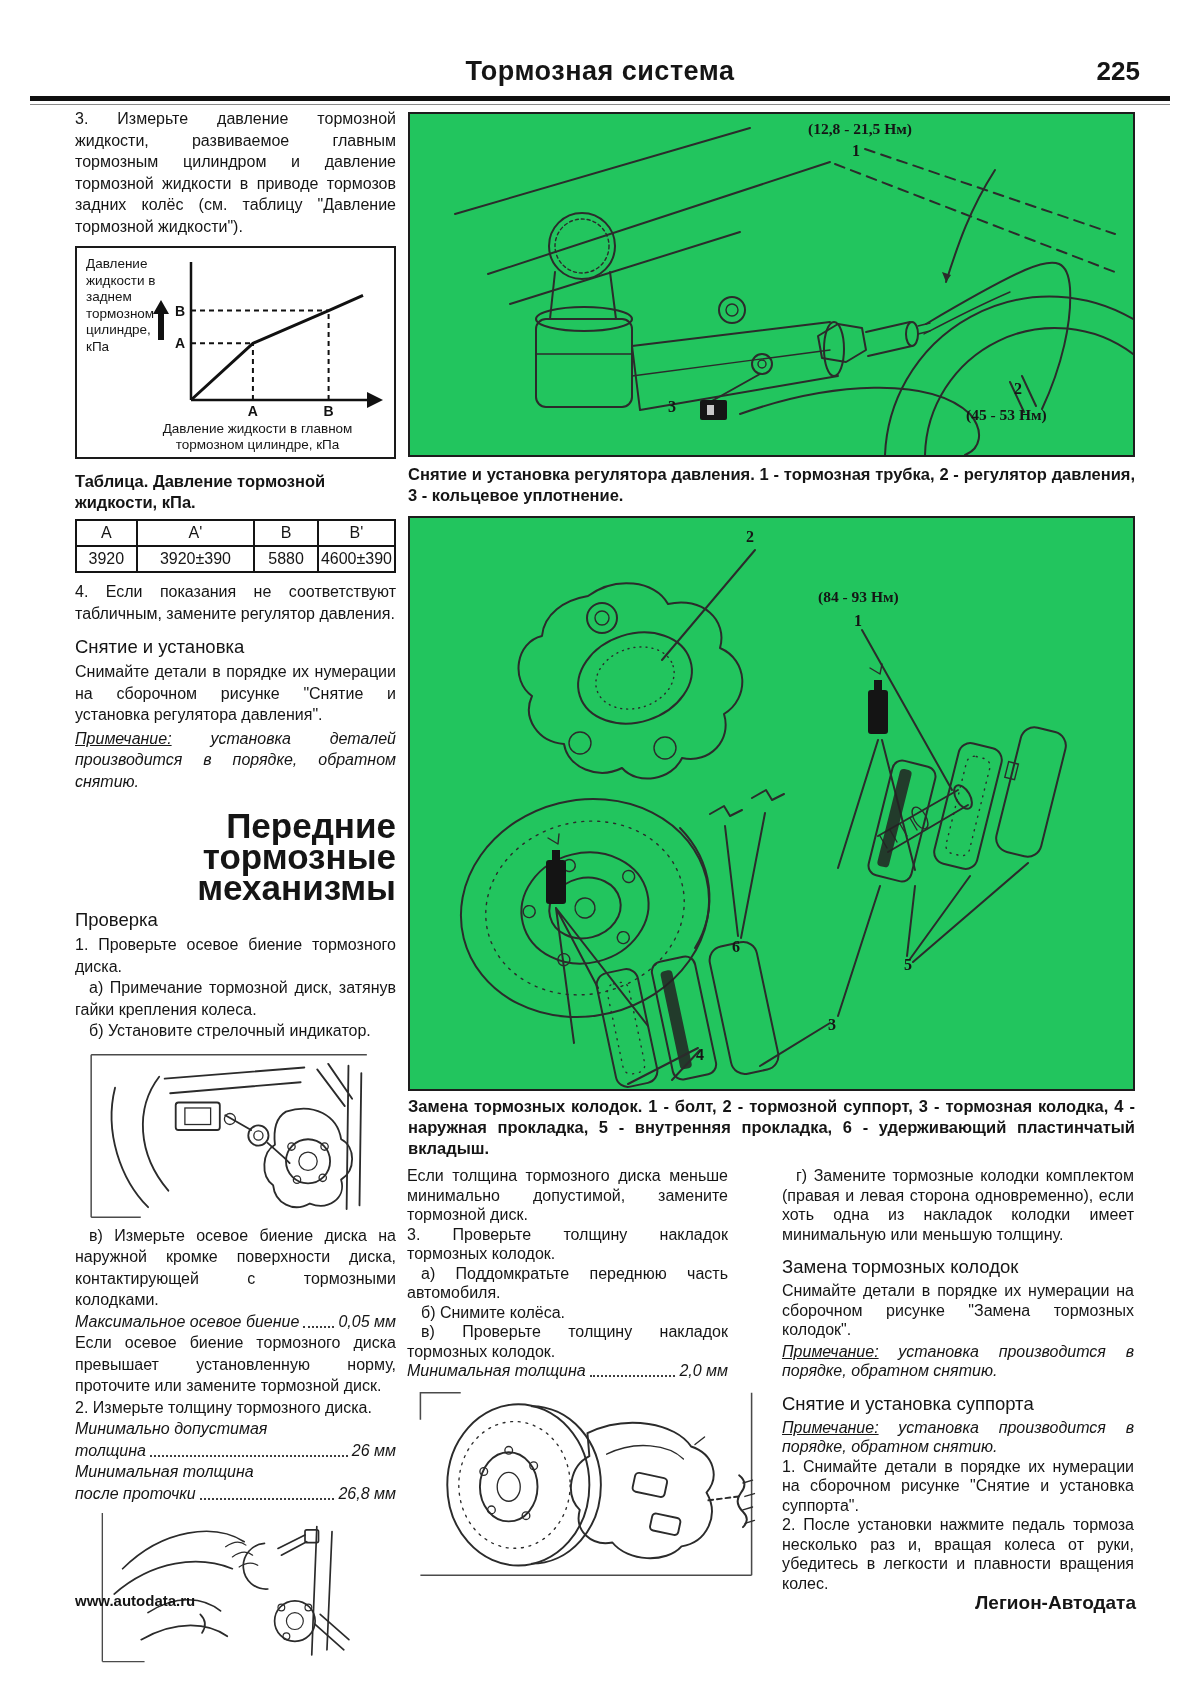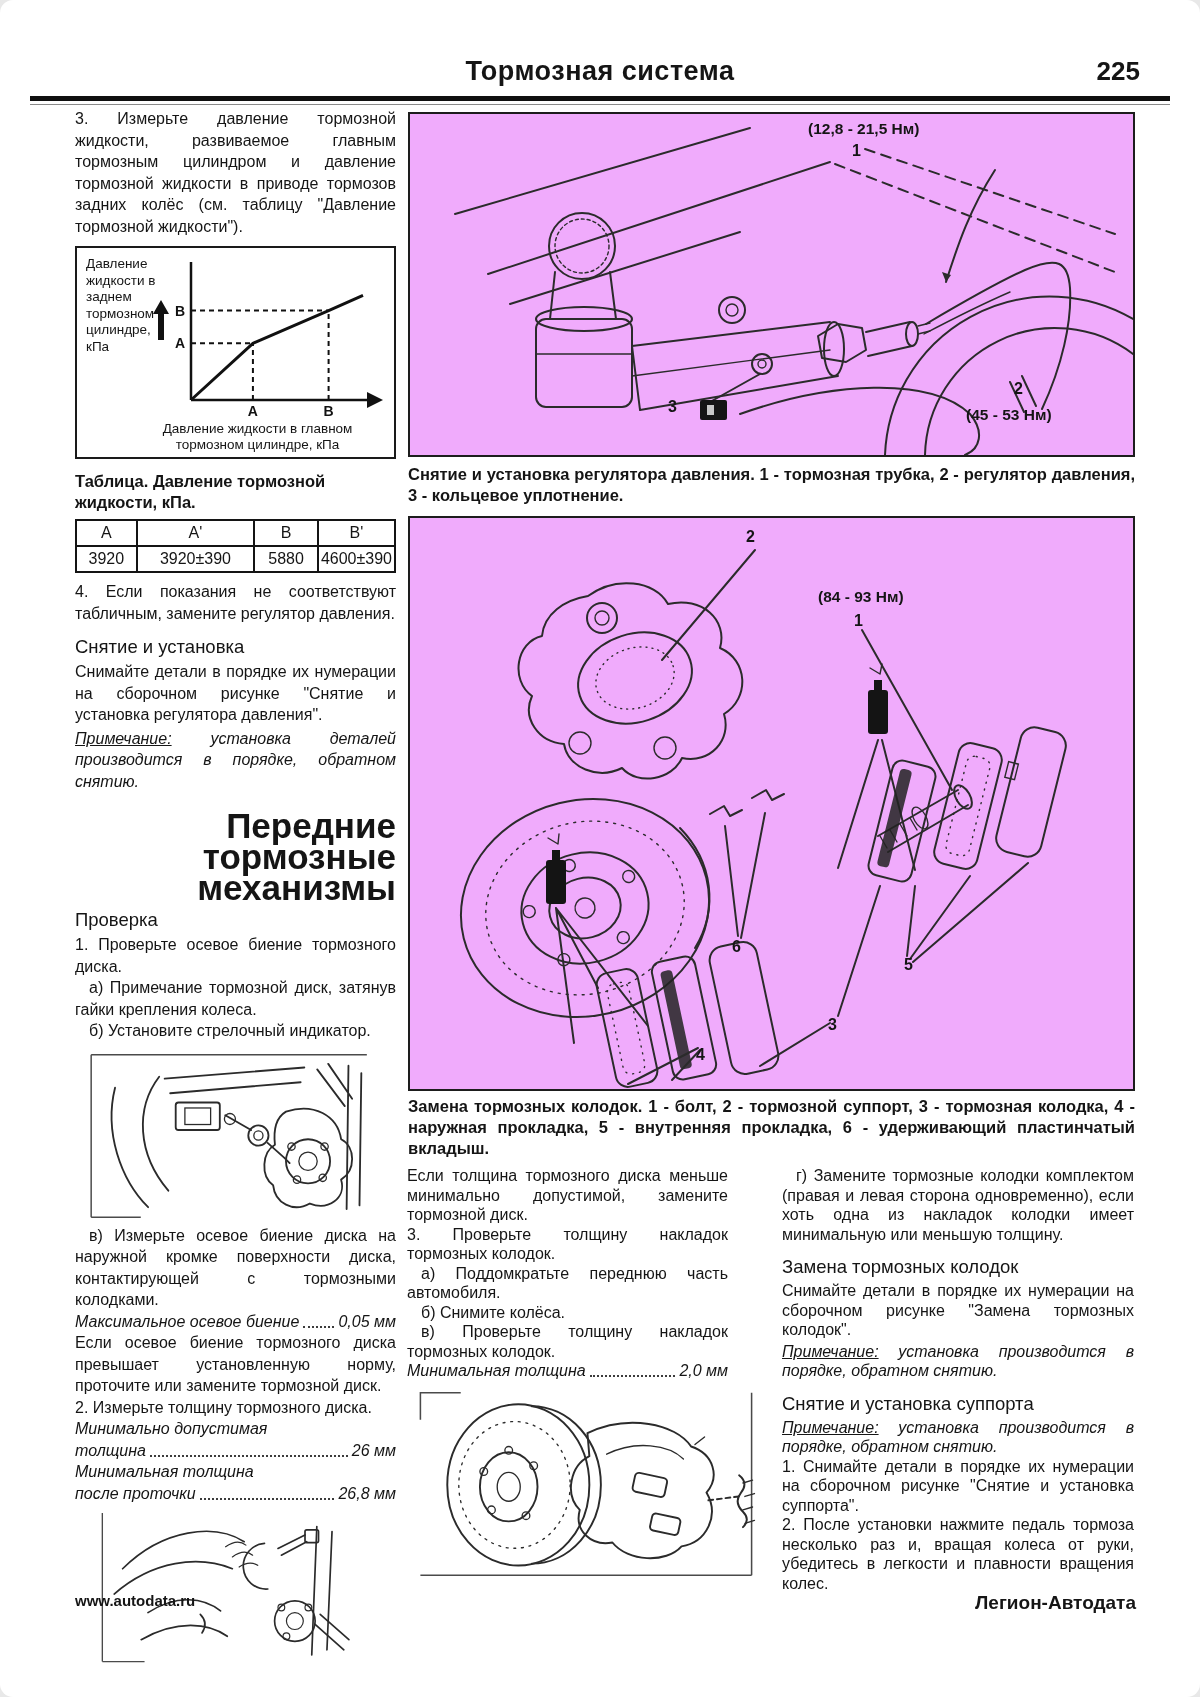--- a/index.html
+++ b/index.html
@@ -1,17 +1,17 @@
 <!DOCTYPE html>
 <html lang="ru"><head>
 <meta charset="utf-8">
 <style>
   html,body{margin:0;padding:0;background:#e8e8e8;}
   .page{position:relative;width:1200px;height:1697px;margin:0 auto;background:#ffffff;
-        font-family:"Liberation Sans",sans-serif;color:#151515;overflow:hidden;border-radius:13px;}
+        font-family:"Liberation Sans",sans-serif;color:#151515;overflow:hidden;}
   .hdr-title{position:absolute;top:56px;left:0;right:0;text-align:center;
              font-size:27px;font-weight:bold;letter-spacing:.5px;}
   .hdr-page{position:absolute;top:56px;right:60px;font-size:26px;font-weight:bold;}
   .hdr-rule{position:absolute;top:96px;left:30px;right:30px;height:5px;background:#101010;}
   .hdr-rule2{position:absolute;top:104px;left:30px;right:30px;height:1px;background:#8a8a8a;}
 
   .col-left{position:absolute;left:75px;top:108px;width:321px;
             font-size:16px;line-height:21.5px;text-align:justify;}
   .bottom-mid{position:absolute;left:407px;top:1166px;width:321px;
               font-size:16px;line-height:19.5px;text-align:justify;}
@@ -34,21 +34,21 @@
   .chart-up-arrow{position:absolute;left:76px;top:52px;}
   .chart-plot{position:absolute;left:96px;top:6px;}
   .chart-xlabel{position:absolute;left:58px;bottom:4px;width:245px;text-align:center;
                 font-size:13.5px;line-height:16px;}
 
   .tbl-title{font-weight:bold;font-size:16.5px;line-height:21px;margin-top:12px;text-align:left;}
   table.pressure{border-collapse:collapse;width:100%;margin-top:6px;}
   table.pressure th,table.pressure td{border:2px solid #141414;text-align:center;
       font-size:16px;font-weight:normal;padding:1px 2px;height:22px;}
 
-  .fig-frame{position:absolute;border:2px solid #1d1d1d;box-sizing:border-box;background:#f0abfc;}
+  .fig-frame{position:absolute;border:2px solid #1d1d1d;box-sizing:border-box;background:#22c55e;font-family:Liberation Serif, serif;}
   .fig-a{left:408px;top:112px;width:727px;height:345px;}
   .fig-b{left:408px;top:516px;width:727px;height:575px;}
   .cap{position:absolute;left:408px;width:727px;font-size:16.5px;font-weight:bold;
        line-height:21px;text-align:justify;}
   .cap-a{top:464px;} .cap-b{top:1096px;}
   .fig-label{position:absolute;font-size:16px;font-weight:bold;}
   .fig-note{position:absolute;font-size:15.5px;font-weight:600;white-space:nowrap;}
 
   .fig-inline{position:relative;margin-top:9px;}
   .fig5{position:absolute;left:407px;top:1387px;width:358px;height:192px;}

